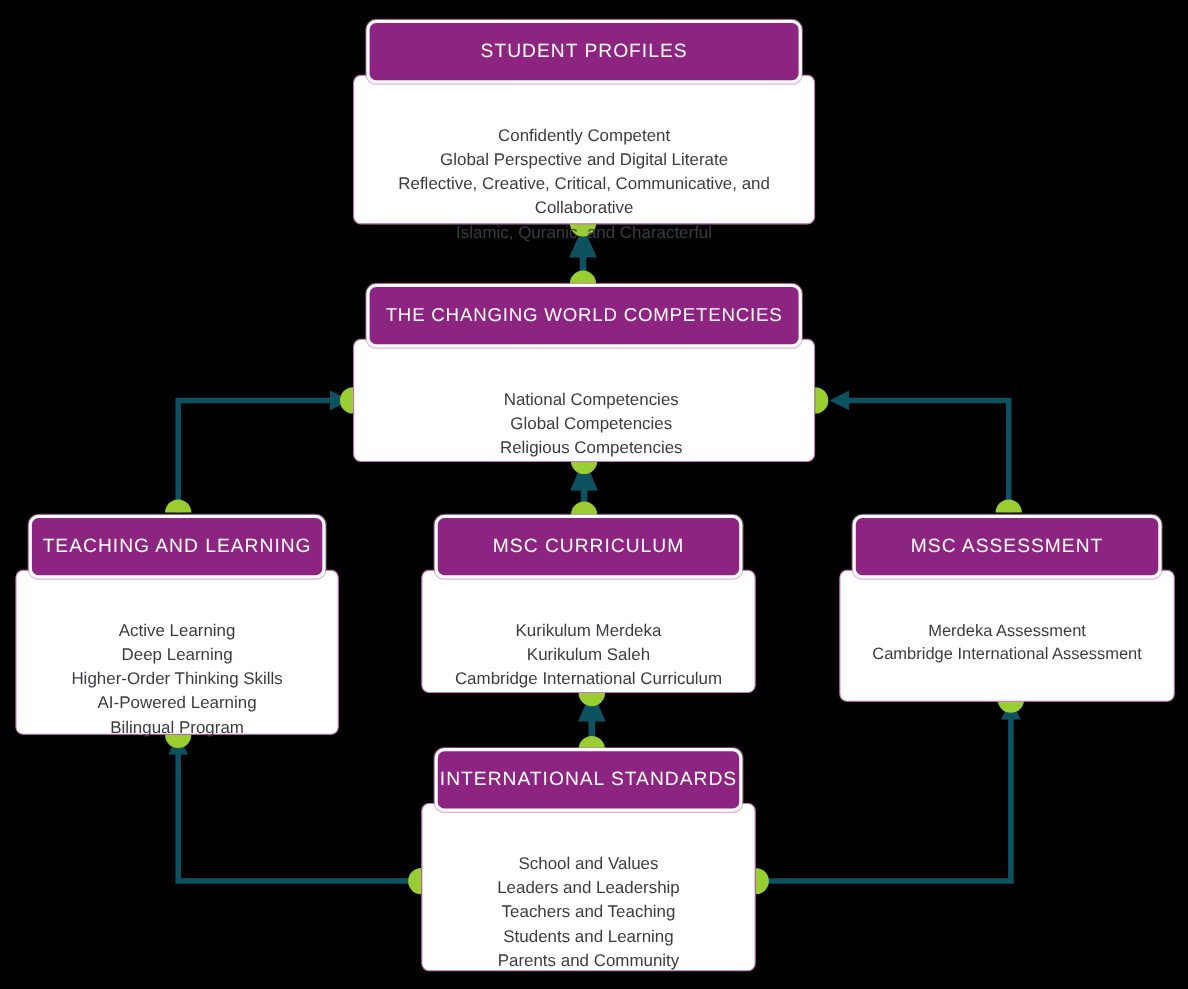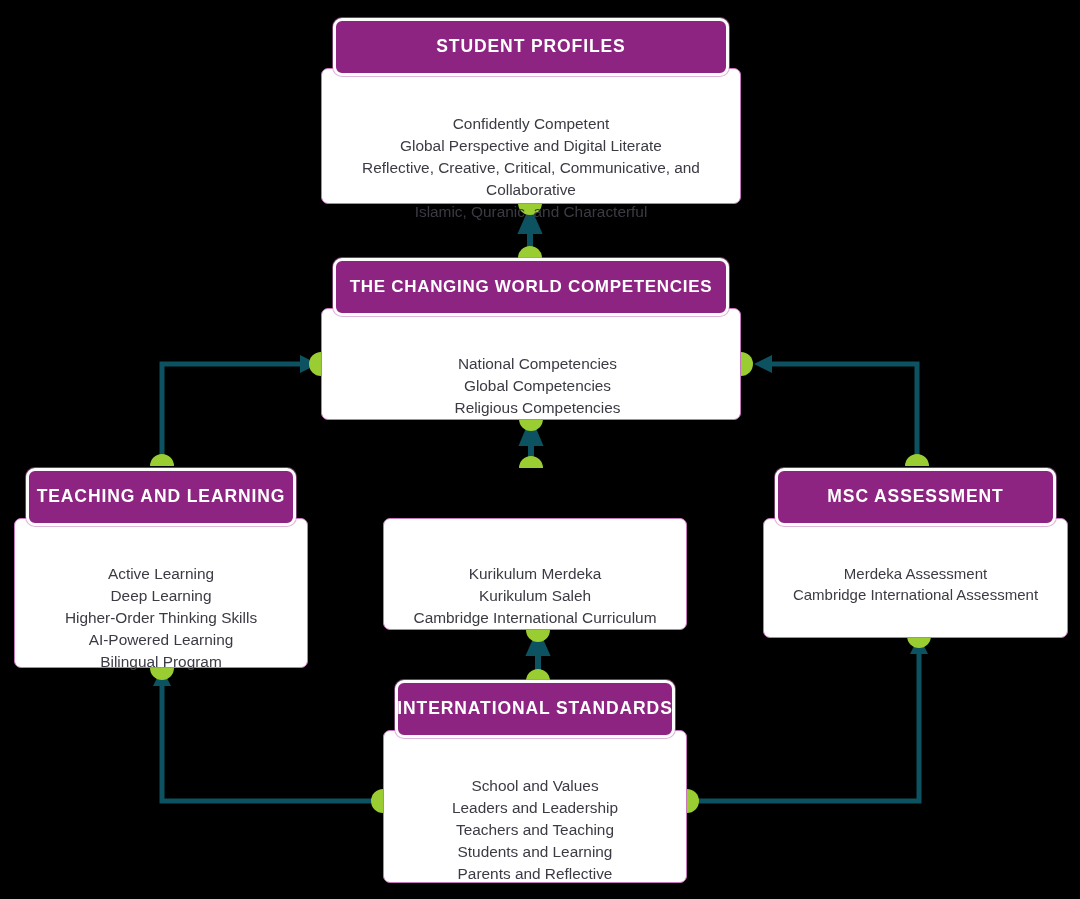--- a/index.html
+++ b/index.html
@@ -52,21 +52,21 @@
     height: 58px;
     display: flex;
     align-items: center;
     justify-content: center;
     z-index: 4;
     box-shadow: 0 0 0 1px rgba(199,119,187,0.55);
   }
   .node-title {
     color: #ffffff;
     font-size: 17.5px;
-    font-weight: bold;
+    font-weight: normal;
     letter-spacing: 0.9px;
     text-align: center;
     line-height: 1.1;
     white-space: nowrap;
   }
   .node-lines {
     text-align: center;
     color: #3b3b44;
     font-size: 15.4px;
     line-height: 1.43;
@@ -194,20 +194,23 @@
   </div>
 
   <div class="node" id="node-msc-curriculum">
     <div class="node-body">
       <div class="node-lines">
         <div>Kurikulum Merdeka</div>
         <div>Kurikulum Saleh</div>
         <div>Cambridge International Curriculum</div>
       </div>
     </div>
+    <div class="node-header">
+      <span class="node-title">MSC CURRICULUM</span>
+    </div>
   </div>
 
   <div class="node" id="node-msc-assessment">
     <div class="node-body">
       <div class="node-lines">
         <div>Merdeka Assessment</div>
         <div>Cambridge International Assessment</div>
       </div>
     </div>
     <div class="node-header">
@@ -215,21 +218,21 @@
     </div>
   </div>
 
   <div class="node" id="node-international-standards">
     <div class="node-body">
       <div class="node-lines">
         <div>School and Values</div>
         <div>Leaders and Leadership</div>
         <div>Teachers and Teaching</div>
         <div>Students and Learning</div>
-        <div>Parents and Reflective</div>
+        <div>Parents and Community</div>
       </div>
     </div>
     <div class="node-header">
       <span class="node-title">INTERNATIONAL STANDARDS</span>
     </div>
   </div>
 
 </div>
 
 </body></html>

